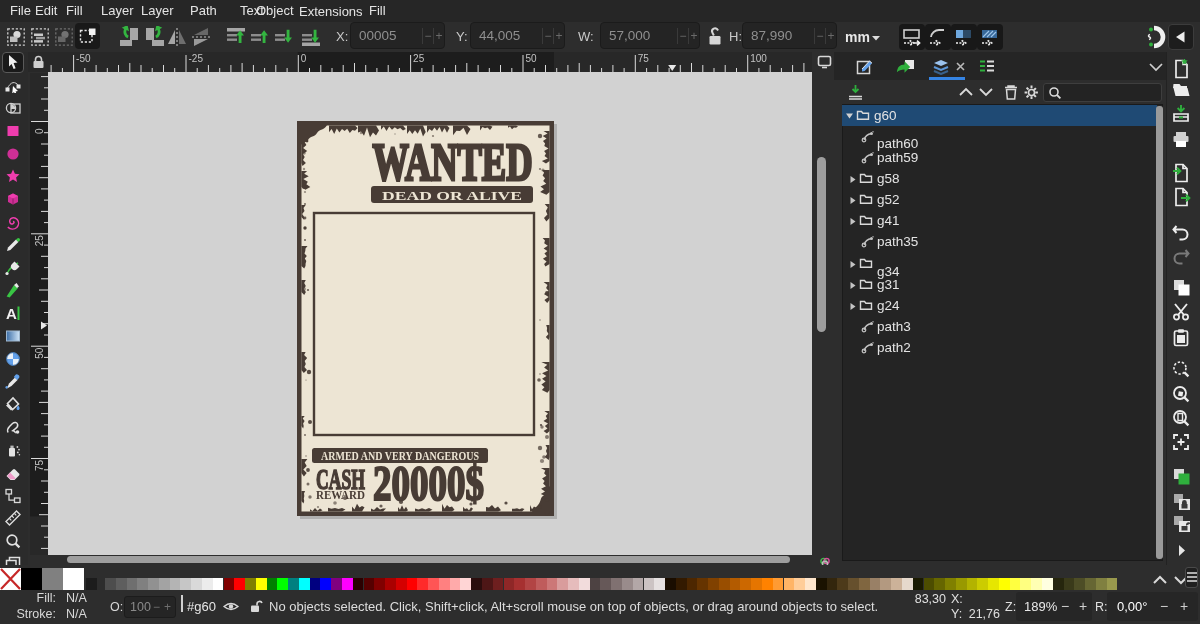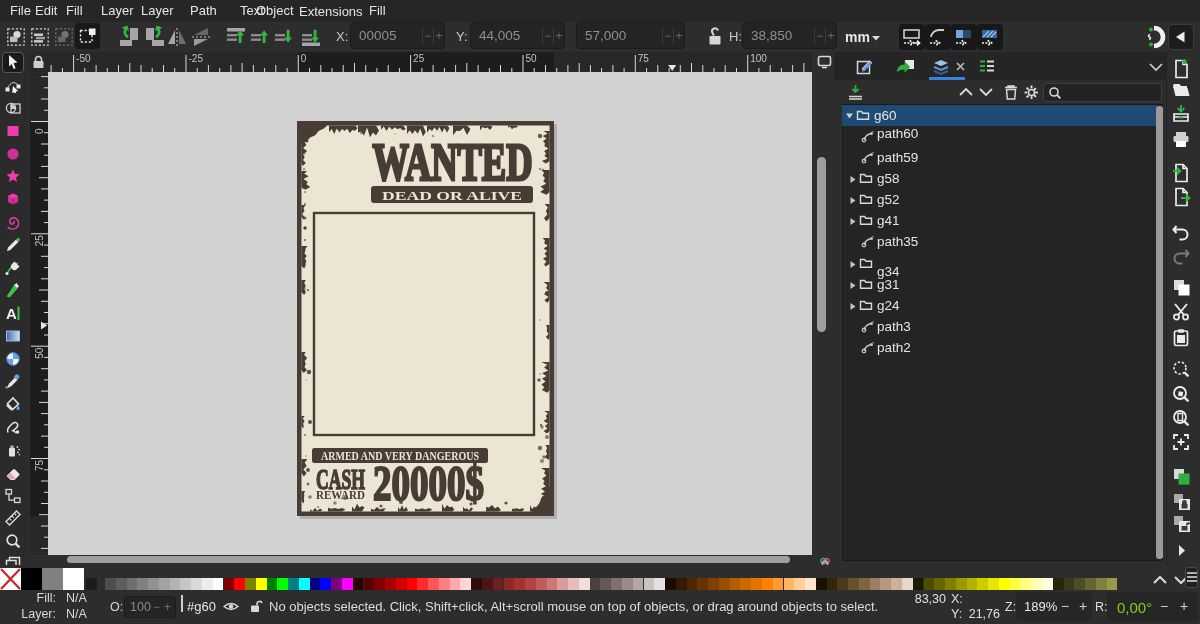--- a/index.html
+++ b/index.html
@@ -99,34 +99,34 @@
   </div>
 <span class="abs tlab" style="left:456px;top:29px">Y:</span>
 <div class="abs fld" style="left:470px;top:22px;width:95px">
     <span class="fv">44,005</span>
     <span class="spdiv"></span>
     <span class="sp">−</span>
     <span class="spdiv"></span>
     <span class="sp">+</span>
   </div>
 <span class="abs tlab" style="left:578px;top:29px">W:</span>
-<div class="abs fld" style="left:576px;top:22px;width:109px">
+<div class="abs fld" style="left:600px;top:22px;width:100px">
     <span class="fv">57,000</span>
     <span class="spdiv"></span>
     <span class="sp">−</span>
     <span class="spdiv"></span>
     <span class="sp">+</span>
   </div>
 <svg class="abs" style="left:706px;top:27px" width="18" height="19">
     <rect x="3.5" y="9" width="11" height="8.5" rx="1.2" fill="#d6d6d6"></rect>
     <path d="M6.5,9 V6 a3,3 0 0 1 6,0 v0.6" fill="none" stroke="#d6d6d6" stroke-width="2" transform="rotate(-28 6 6)"></path>
   </svg>
 <span class="abs tlab" style="left:729px;top:29px">H:</span>
 <div class="abs fld" style="left:742px;top:22px;width:95px">
-    <span class="fv">38,850</span>
+    <span class="fv">87,990</span>
     <span class="spdiv"></span>
     <span class="sp">−</span>
     <span class="spdiv"></span>
     <span class="sp">+</span>
   </div>
 <span class="abs" style="left:845px;top:29px;font-size:14px;color:#e8e8e8;font-weight:bold">mm</span>
 <svg class="abs" style="left:871px;top:34px" width="10" height="8">
     <path d="M1,2 h8 l-4,4.5 z" fill="#dcdcdc"></path>
   </svg>
 <div class="abs" style="left:899px;top:24px;width:26px;height:26px;background:#181818;border-radius:4px"></div>
@@ -588,21 +588,21 @@
 <svg class="abs" style="left:856px;top:108.5px" width="14" height="12">
     <path d="M1.5,2.5 h4 l1.4,1.8 h5.6 v6 h-11 z" fill="none" stroke="#d9d9d9" stroke-width="1.4"></path>
   </svg>
 <span class="abs trow" style="left:874px;top:107.5px">g60</span>
 <svg class="abs" style="left:861px;top:129.7px" width="13" height="13">
     <path d="M3,10 C4,6 7,4 10.5,3.5" fill="none" stroke="#c4c4c4" stroke-width="1.3"></path>
     <circle cx="3" cy="10" r="1.8" fill="none" stroke="#c4c4c4" stroke-width="1.2"></circle>
     <circle cx="10.5" cy="3.5" r="1.5" fill="#c4c4c4"></circle>
     <path d="M11.5,1 l1.5,1.5" stroke="#c4c4c4"></path>
   </svg>
-<span class="abs trow" style="left:877px;top:126px">path60</span>
+<span class="abs trow" style="left:877px;top:136px">path60</span>
 <svg class="abs" style="left:861px;top:150.8px" width="13" height="13">
     <path d="M3,10 C4,6 7,4 10.5,3.5" fill="none" stroke="#c4c4c4" stroke-width="1.3"></path>
     <circle cx="3" cy="10" r="1.8" fill="none" stroke="#c4c4c4" stroke-width="1.2"></circle>
     <circle cx="10.5" cy="3.5" r="1.5" fill="#c4c4c4"></circle>
     <path d="M11.5,1 l1.5,1.5" stroke="#c4c4c4"></path>
   </svg>
 <span class="abs trow" style="left:877px;top:149.8px">path59</span>
 <svg class="abs" style="left:849px;top:175.0px" width="8" height="10">
     <path d="M1.5,1 l5,3.5 -5,3.5 z" fill="#c4c4c4"></path>
   </svg>
@@ -858,21 +858,21 @@
     <path d="M4,11 l6,-6 6,6" stroke="#d8d8d8" stroke-width="2" fill="none"></path>
     <path d="M25,5 l6,6 6,-6" stroke="#d8d8d8" stroke-width="2" fill="none"></path>
   </svg>
 <div class="abs" style="left:1185px;top:567px;width:13px;height:21px;background:#1f1f1f;border:1px solid #4a4a4a;border-radius:3px"></div>
 <svg class="abs" style="left:1186px;top:570px" width="12" height="16">
     <path d="M1,3 h10 M1,7 h10 M1,11 h10" stroke="#e0e0e0" stroke-width="1.6"></path>
   </svg>
 <div class="abs" style="left:0;top:591px;width:1200px;height:33px;background:#2d2d2d"></div>
 <span class="abs st" style="left:22px;top:591px;width:34px;text-align:right">Fill:</span>
 <span class="abs st" style="left:54px;top:591px;padding-left:12px">N/A</span>
-<span class="abs st" style="left:2px;top:607px;width:54px;text-align:right">Layer:</span>
+<span class="abs st" style="left:2px;top:607px;width:54px;text-align:right">Stroke:</span>
 <span class="abs st" style="left:54px;top:607px;padding-left:12px">N/A</span>
 <span class="abs st" style="left:110px;top:600px">O:</span>
 <div class="abs" style="left:124px;top:596px;width:52px;height:22px;background:#252525;border:1px solid #1c1c1c;border-radius:3px"></div>
 <span class="abs" style="left:130px;top:600px;font-size:12.5px;color:#8a8a8a">100</span>
 <span class="abs" style="left:153px;top:600px;font-size:12px;color:#6f6f6f">−</span>
 <span class="abs" style="left:164px;top:600px;font-size:12px;color:#6f6f6f">+</span>
 <div class="abs" style="left:181px;top:595px;width:1.6px;height:17px;background:#cfcfcf"></div>
 <span class="abs" style="left:187px;top:599px;font-size:13px;color:#e6e6e6">#g60</span>
 <svg class="abs" style="left:223px;top:600px" width="16" height="13">
     <path d="M1,6.5 Q8,0.5 15,6.5 Q8,12.5 1,6.5 Z" fill="none" stroke="#d9d9d9" stroke-width="1.4"></path>
@@ -887,14 +887,14 @@
 <span class="abs st2" style="left:908px;top:592px;width:38px;text-align:right">83,30</span>
 <span class="abs st2" style="left:951px;top:607px">Y:</span>
 <span class="abs st2" style="left:962px;top:607px;width:38px;text-align:right">21,76</span>
 <div class="abs" style="left:1016px;top:592px;width:76px;height:29px;background:#262626;border-radius:3px"></div>
 <span class="abs st2" style="left:1005px;top:600px">Z:</span>
 <span class="abs" style="left:1024px;top:599px;font-size:13px;color:#e8e8e8">189%</span>
 <span class="abs zb" style="left:1061px;top:598px">−</span>
 <span class="abs zb" style="left:1079px;top:598px">+</span>
 <div class="abs" style="left:1107px;top:592px;width:91px;height:29px;background:#262626;border-radius:3px"></div>
 <span class="abs st2" style="left:1095px;top:600px">R:</span>
-<span class="abs" style="left:1117px;top:599px;font-size:15px;color:#84cc16">0,00°</span>
+<span class="abs" style="left:1117px;top:599px;font-size:13px;color:#ffffff">0,00°</span>
 <span class="abs zb" style="left:1160px;top:598px">−</span>
 <span class="abs zb" style="left:1180px;top:598px">+</span>
 </body></html>

